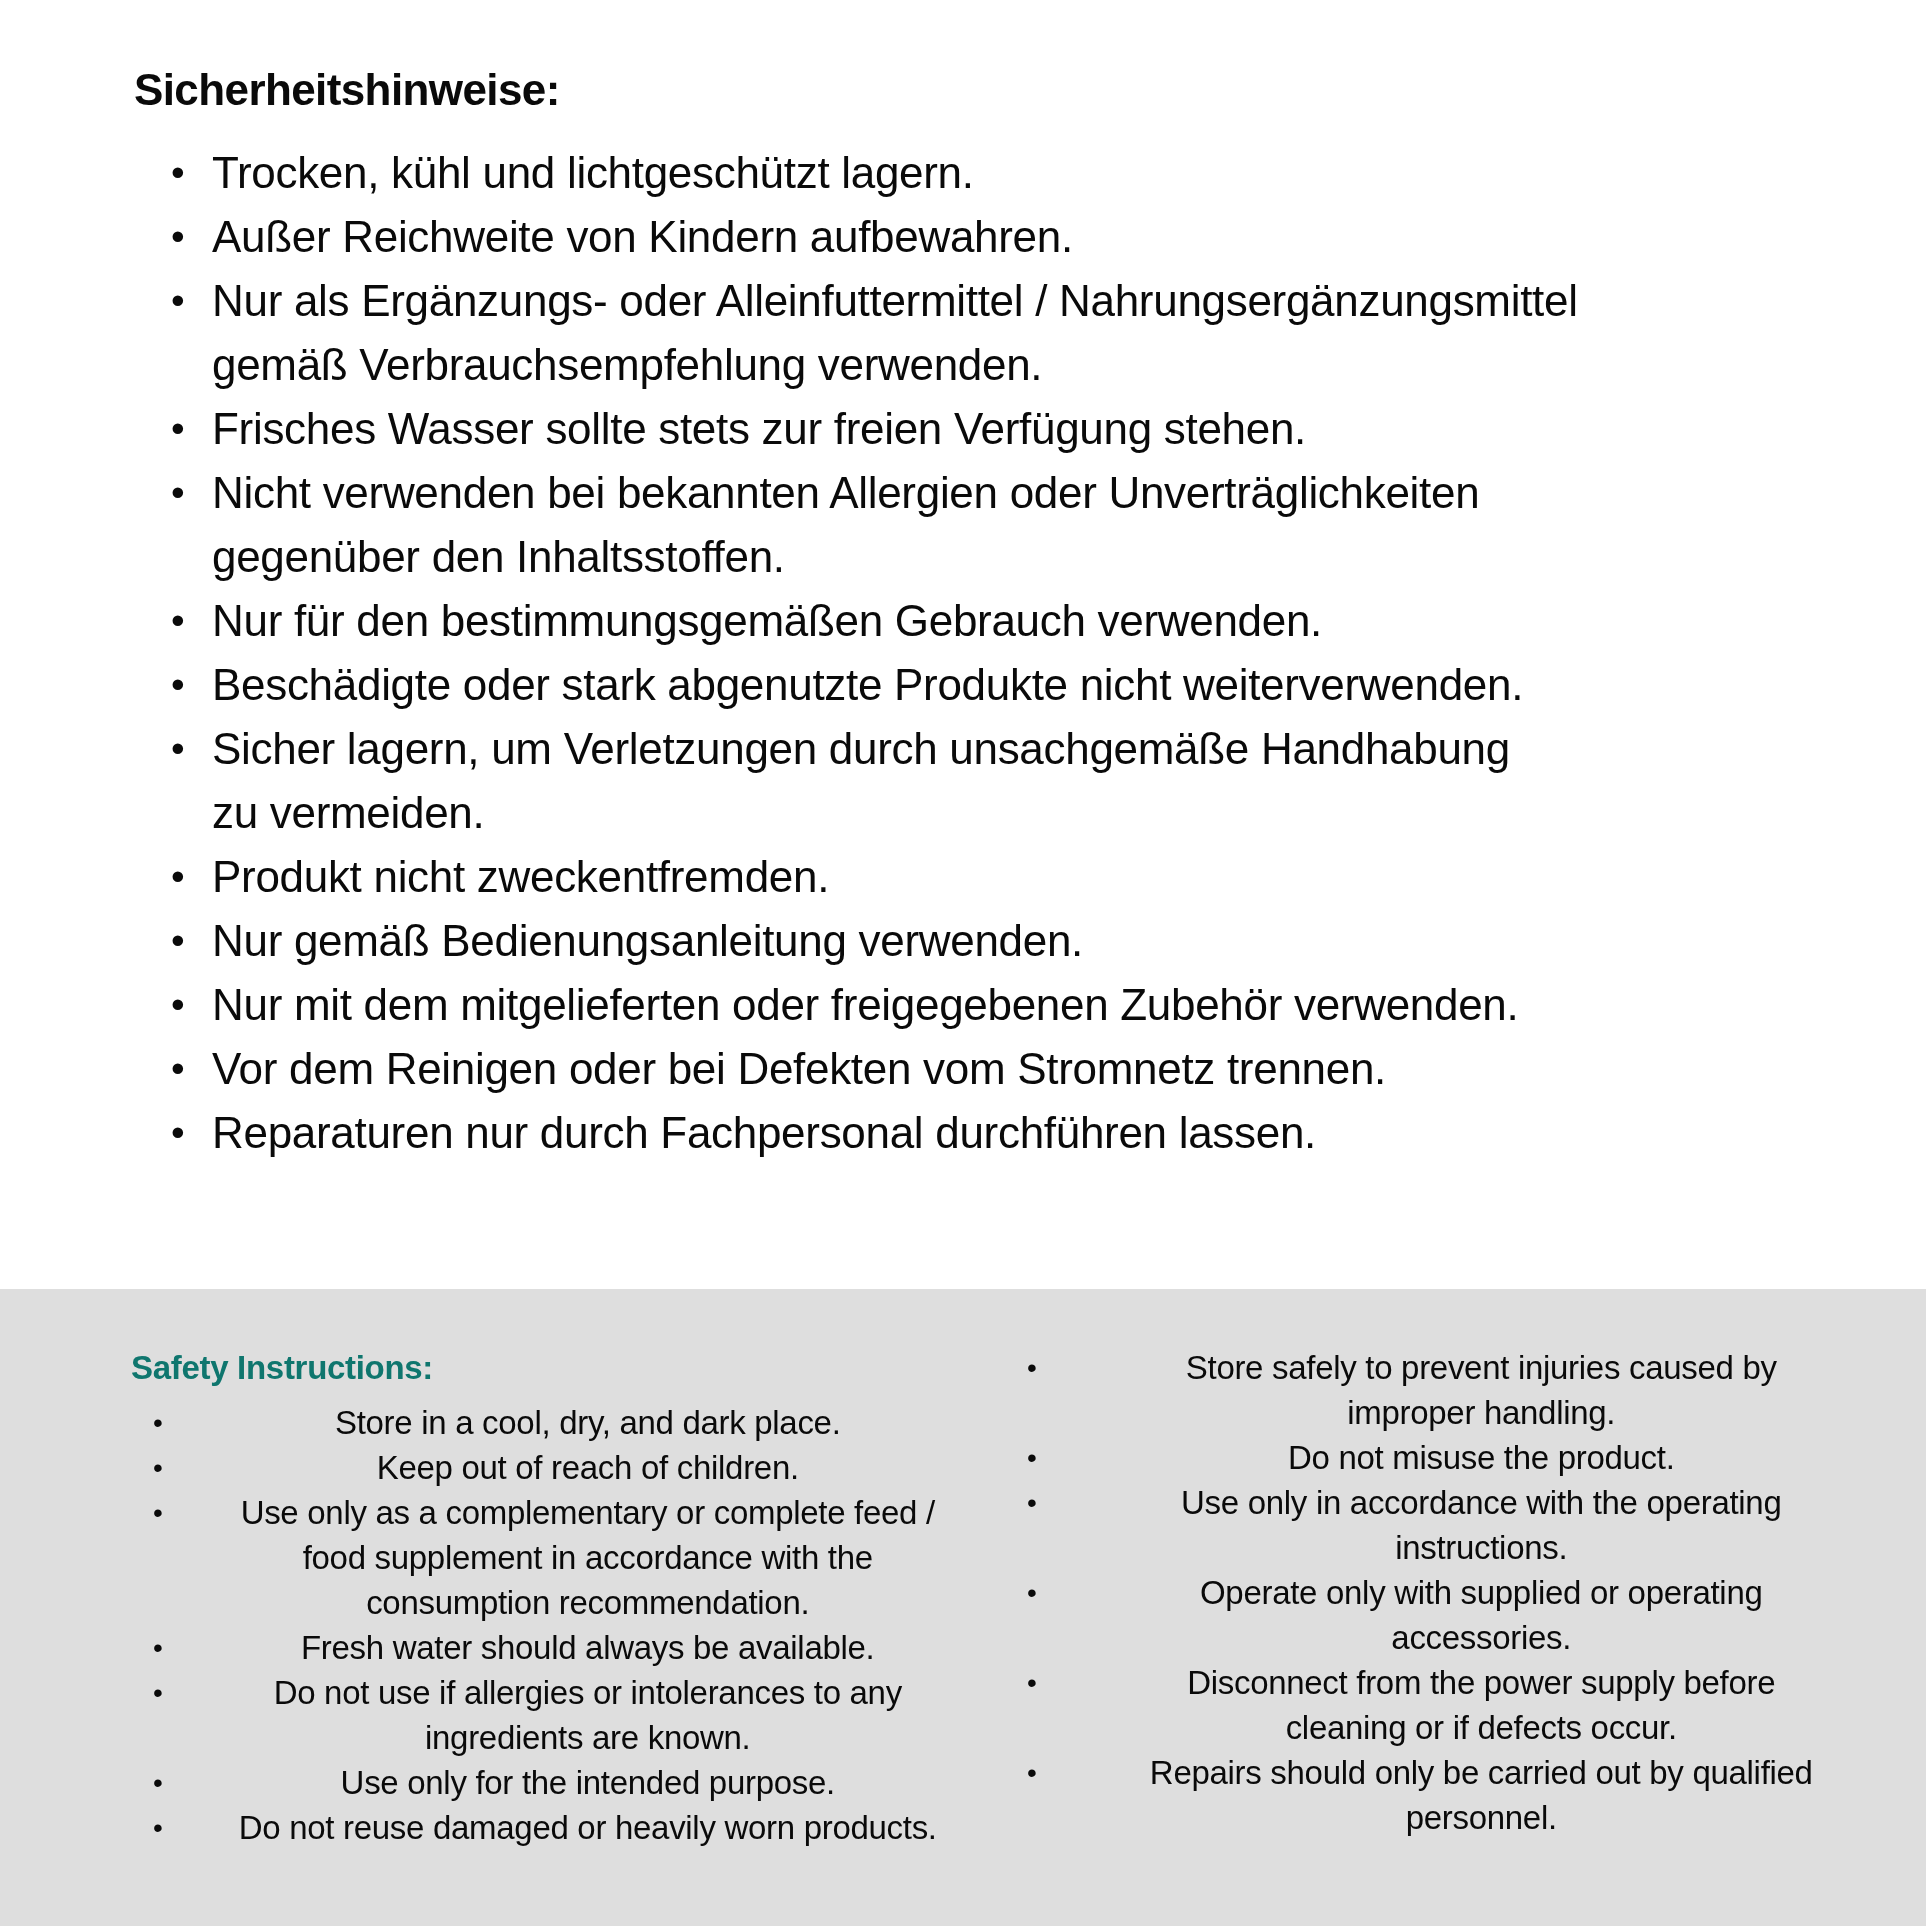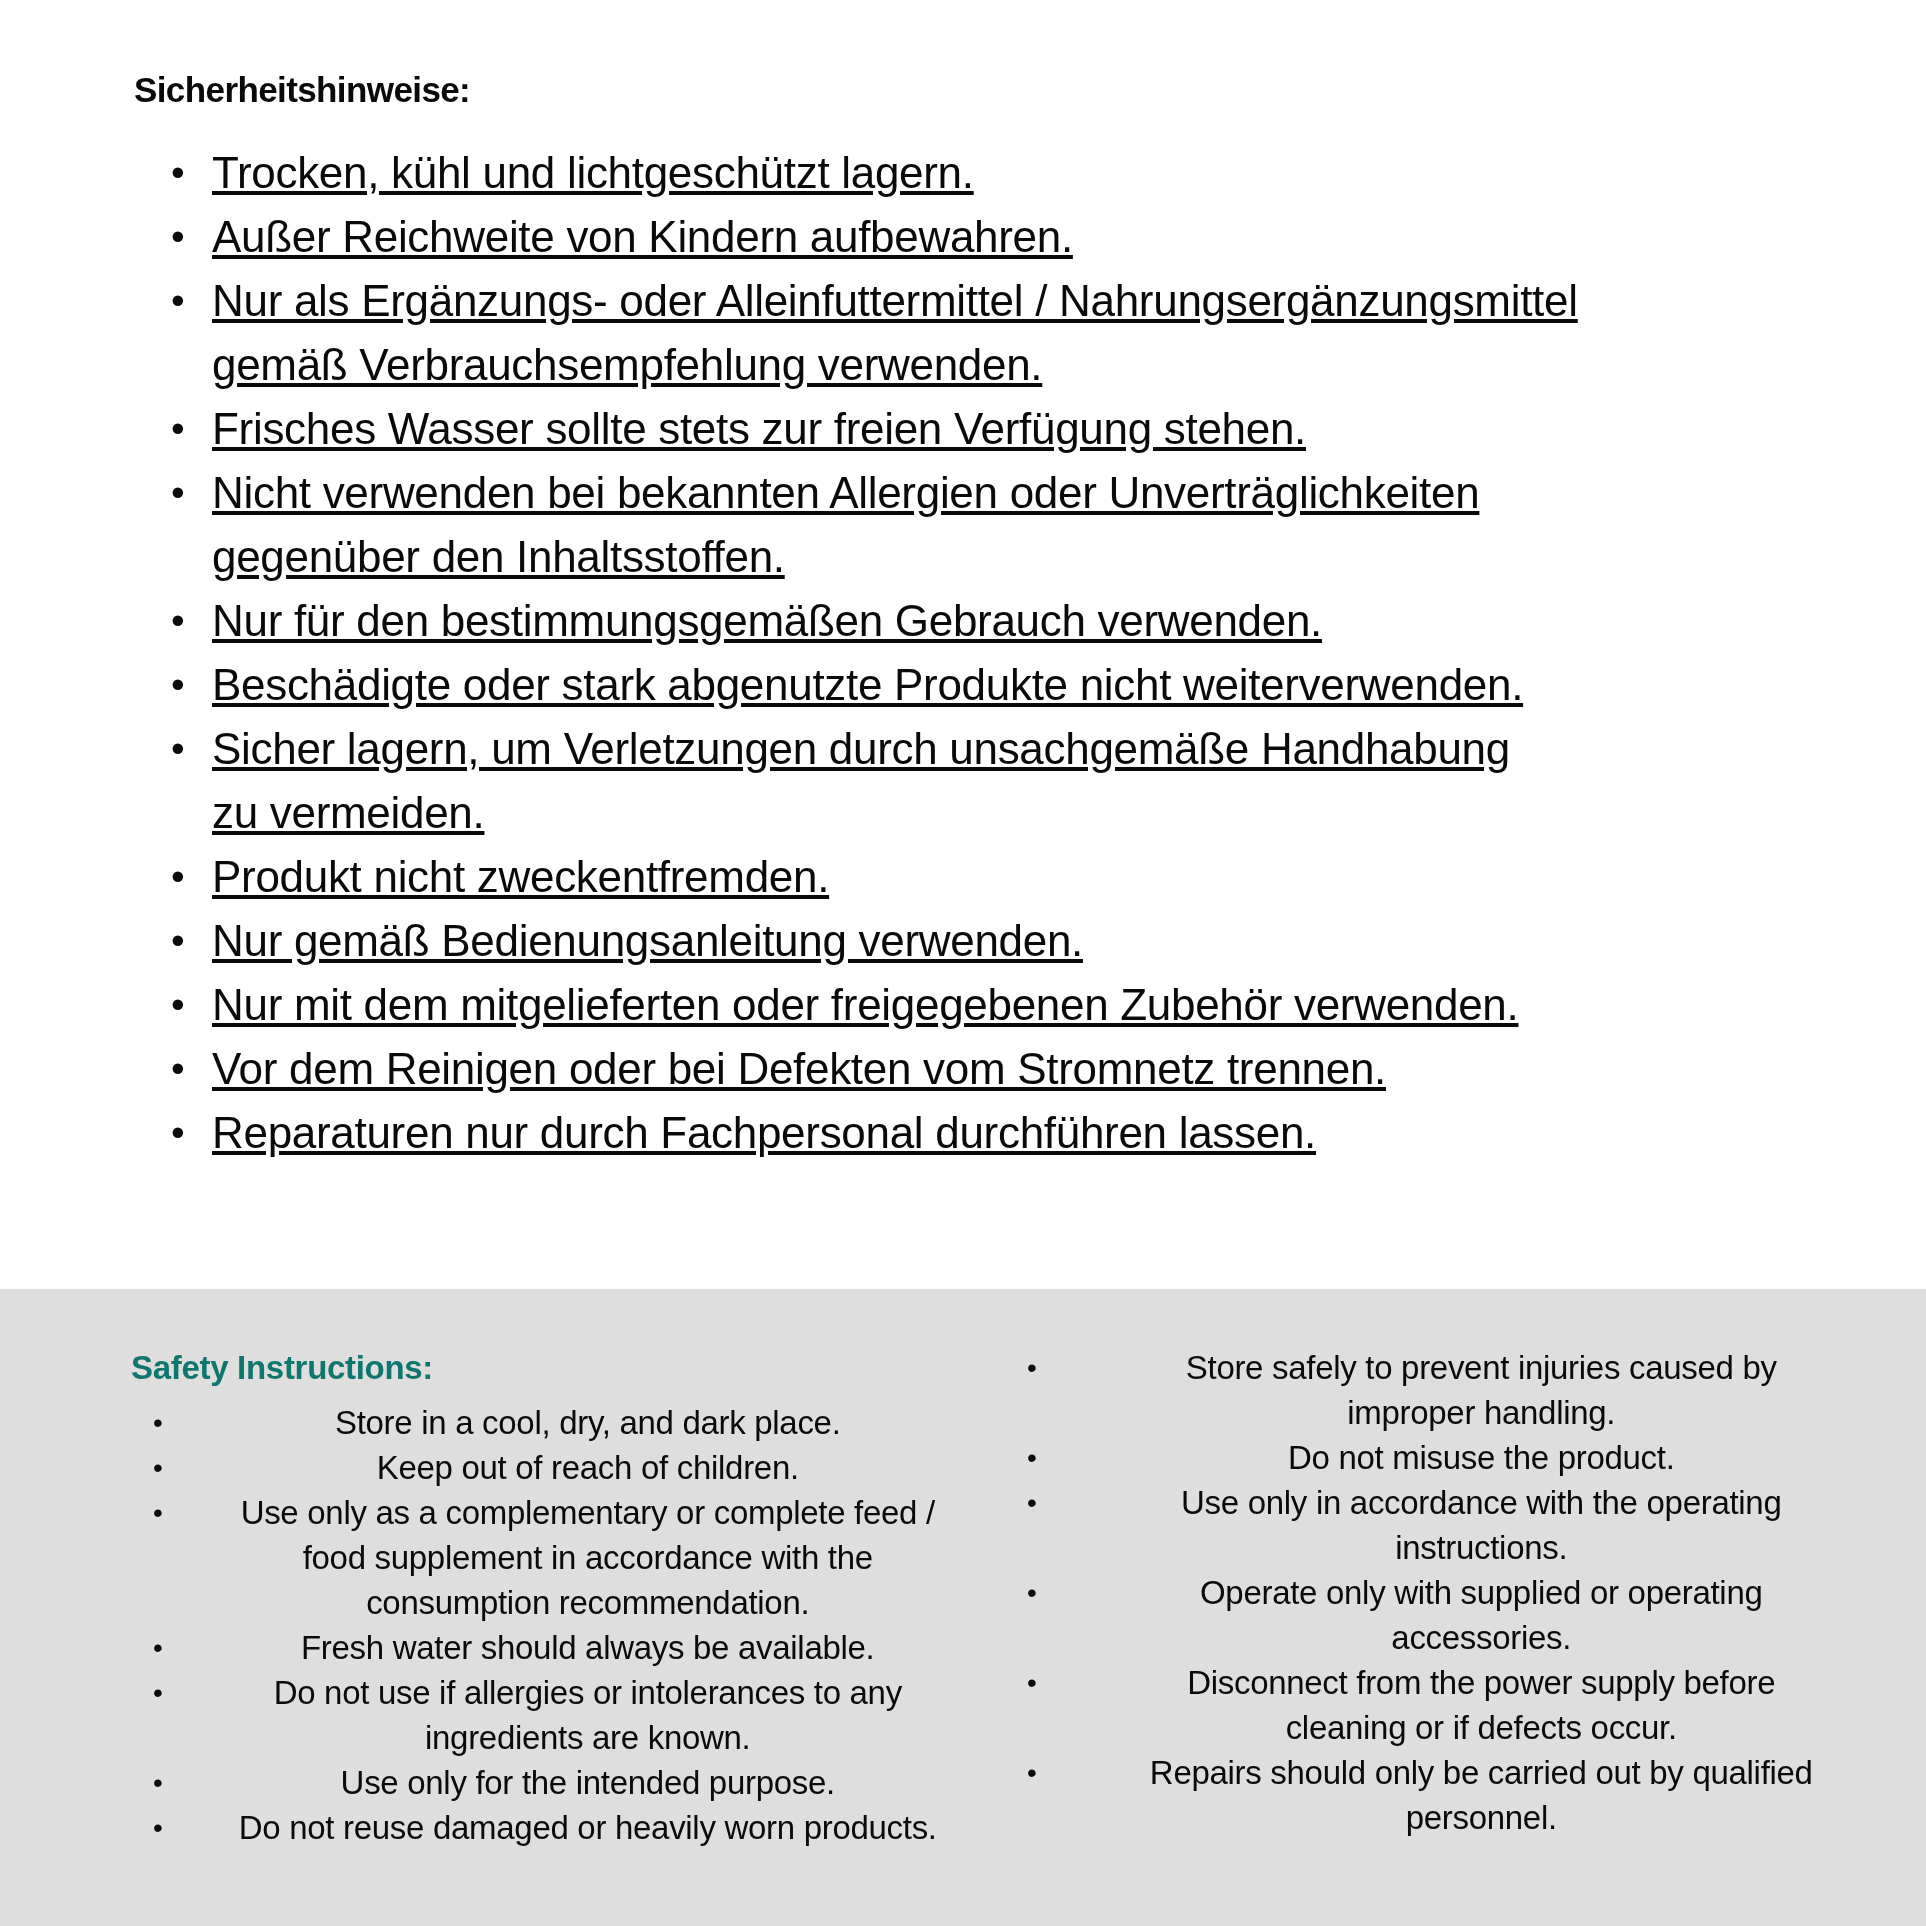--- a/index.html
+++ b/index.html
@@ -13,38 +13,38 @@
     position: relative;
     width: 1926px; height: 1926px;
     overflow: hidden;
     background: #ffffff;
   }
 
   
   .de-title {
     position: absolute;
     left: 134px; top: 64px;
-    font-size: 35px; font-weight: 700;
+    font-size: 44px; font-weight: 700;
     line-height: 51px;
     letter-spacing: -0.6px;
     white-space: nowrap;
     color: #0a0a0a;
   }
   .de-list {
     position: absolute;
     left: 171px; top: 141px;
     width: 1701px;
   }
   .de-list .b { display: flex; align-items: flex-start; }
   .de-list .dot {
     flex: 0 0 41px;
     font-size: 39px; line-height: 64px;
     color: #0a0a0a;
   }
-  .de-list .txt { flex: 1 1 auto; text-decoration: underline; }
+  .de-list .txt { flex: 1 1 auto; }
   .de-list .ln {
     font-size: 44px; line-height: 64px;
     letter-spacing: -0.3px;
     white-space: nowrap;
     color: #0a0a0a;
   }
 
   
   .panel {
     position: absolute;

